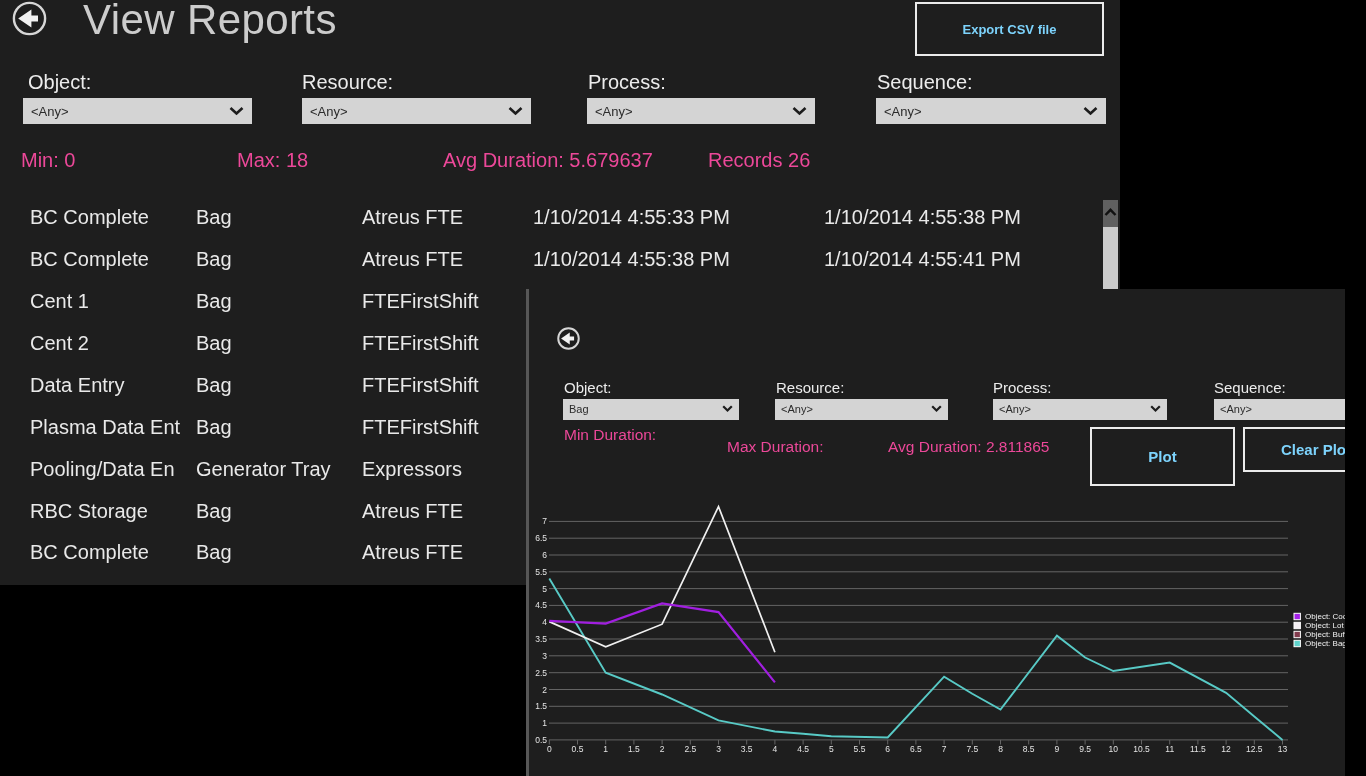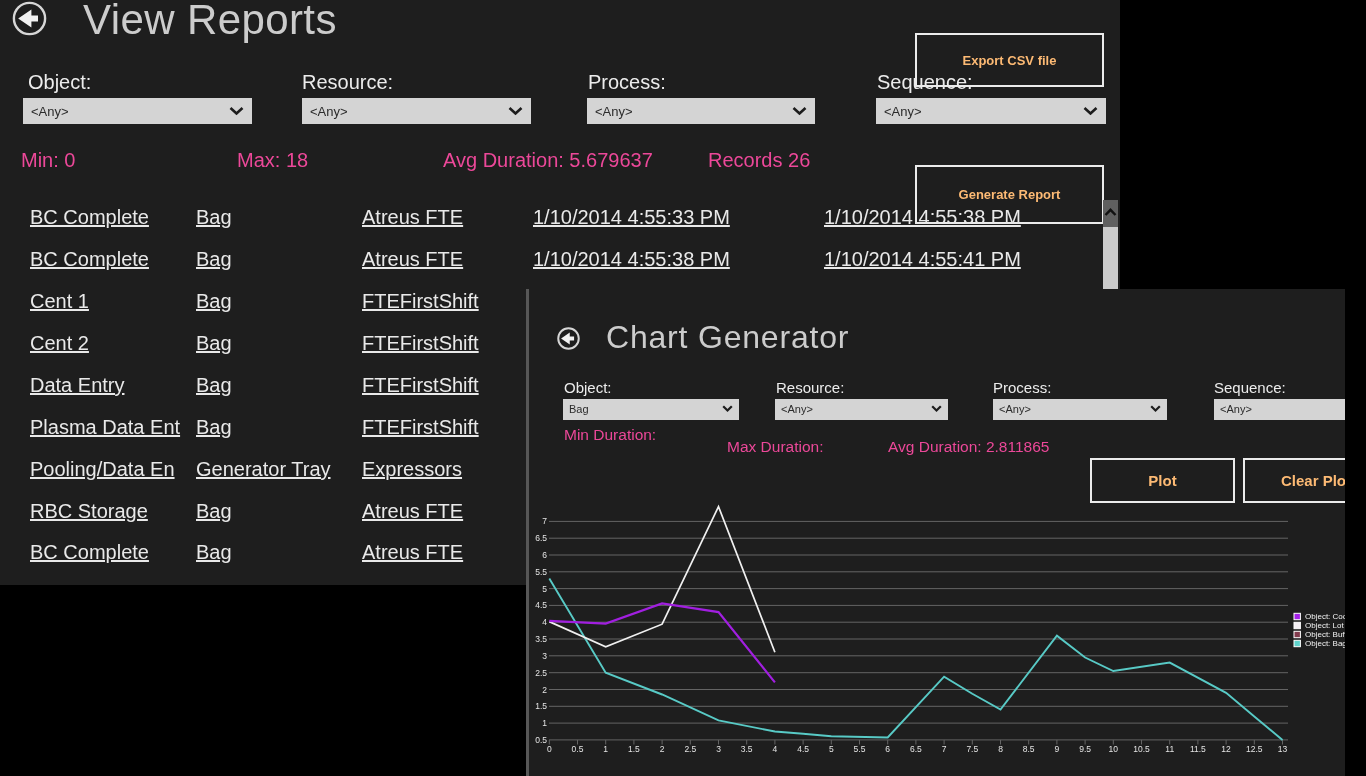--- a/index.html
+++ b/index.html
@@ -3,24 +3,24 @@
 <meta charset="utf-8">
 <style>
   html,body{margin:0;padding:0;background:#000;}
   body{width:1366px;height:776px;overflow:hidden;position:relative;font-family:"Liberation Sans",sans-serif;}
   .win{position:absolute;background:#1e1e1e;}
   .abs{position:absolute;}
   .lbl{position:absolute;color:#ececec;font-size:20px;line-height:20px;white-space:nowrap;}
   .dd{position:absolute;background:#d4d4d4;}
   .dd .txt{position:absolute;left:8px;top:50%;transform:translateY(-50%);font-size:13px;color:#2b2b2b;white-space:nowrap;}
   .dd svg{position:absolute;top:50%;transform:translateY(-50%);}
-  .btn{position:absolute;border:2px solid #ebebeb;box-sizing:border-box;color:#fdba74;font-weight:bold;font-size:13px;display:flex;align-items:center;justify-content:center;background:transparent;white-space:nowrap;margin-top:31px;}
+  .btn{position:absolute;border:2px solid #ebebeb;box-sizing:border-box;color:#7dd3fc;font-weight:bold;font-size:13px;display:flex;align-items:center;justify-content:center;background:transparent;white-space:nowrap;}
   .stat{position:absolute;color:#ec4899;font-size:20px;line-height:20px;white-space:nowrap;}
   .trow{position:absolute;left:0;width:1100px;height:22px;color:#e9e9e9;font-size:20px;line-height:22px;}
-  .trow span{position:absolute;white-space:nowrap;text-decoration:underline;}
+  .trow span{position:absolute;white-space:nowrap;}
   .c1{left:30px;} .c2{left:196px;} .c3{left:362px;} .c4{left:533px;} .c5{left:824px;}
   .title{position:absolute;color:#cccccc;white-space:nowrap;}
 </style>
 </head>
 <body>
 
 <div class="win" id="vr" style="left:0;top:0;width:1120px;height:585px;">
   <svg class="abs" style="left:12px;top:1px;" width="35" height="35" viewBox="0 0 35 35">
     <circle cx="17.5" cy="17.5" r="15.6" fill="none" stroke="#d6d6d6" stroke-width="2.4"></circle>
     <path d="M6.2 17.5 L19.4 8.5 L19.4 14.6 L26 14.6 L26 20.5 L19.4 20.5 L19.4 26.5 Z" fill="#f2f2f2"></path>
@@ -56,21 +56,20 @@
         <path d="M1.5 1.5 L7.5 7 L13.5 1.5" fill="none" stroke="#1d1d1d" stroke-width="2.6"></path>
       </svg>
   </div>
 
   <div class="stat" style="left:21px;top:150px;">Min: 0</div>
   <div class="stat" style="left:237px;top:150px;">Max: 18</div>
   <div class="stat" style="left:443px;top:150px;">Avg Duration: 5.679637</div>
   <div class="stat" style="left:708px;top:150px;">Records 26</div>
 
   <div class="btn" style="left:915px;top:2px;width:189px;height:54px;">Export CSV file</div>
-  <div class="btn" style="left:915px;top:134px;width:189px;height:59px;">Generate Report</div>
 
   <div class="trow" style="top:206px;">
       <span class="c1">BC Complete</span>
       <span class="c2">Bag</span>
       <span class="c3">Atreus FTE</span>
       <span class="c4">1/10/2014 4:55:33 PM</span>
       <span class="c5">1/10/2014 4:55:38 PM</span>
     </div>
   <div class="trow" style="top:248px;">
       <span class="c1">BC Complete</span>
@@ -136,21 +135,20 @@
   <div class="abs" style="left:1103px;top:227px;width:14.5px;height:355px;background:#cbcbcb;"></div>
 </div>
 
 <div class="win" id="cg" style="left:526px;top:289px;width:819px;height:487px;overflow:hidden;">
   <div class="abs" style="left:0;top:0;width:3px;height:487px;background:#575757;"></div>
 
   <svg class="abs" style="left:31px;top:38px;" width="23" height="23" viewBox="0 0 35 35">
     <circle cx="17.5" cy="17.5" r="15.6" fill="none" stroke="#d6d6d6" stroke-width="3"></circle>
     <path d="M6.2 17.5 L19.4 8.5 L19.4 14.6 L26 14.6 L26 20.5 L19.4 20.5 L19.4 26.5 Z" fill="#f2f2f2"></path>
   </svg>
-  <div class="title" style="left:80px;top:30px;font-size:32px;letter-spacing:0.8px;">Chart Generator</div>
 
   <div class="lbl" style="left:38px;top:91px;font-size:15px;line-height:16px;">Object:</div>
   <div class="lbl" style="left:250px;top:91px;font-size:15px;line-height:16px;">Resource:</div>
   <div class="lbl" style="left:467px;top:91px;font-size:15px;line-height:16px;">Process:</div>
   <div class="lbl" style="left:688px;top:91px;font-size:15px;line-height:16px;">Sequence:</div>
 
   <div class="dd" style="left:37px;top:109.5px;width:176px;height:21px;">
     <span class="txt" style="font-size:11px;left:6px;">Bag</span>
     <svg style="right:6px;" width="11" height="8" viewBox="0 0 11 8">
         <path d="M1.2 1.2 L5.5 5.5 L9.8 1.2" fill="none" stroke="#1d1d1d" stroke-width="2.2"></path>
@@ -169,21 +167,21 @@
       </svg>
   </div>
   <div class="dd" style="left:688px;top:109.5px;width:176px;height:21px;">
     <span class="txt" style="font-size:11px;left:6px;">&lt;Any&gt;</span>
   </div>
 
   <div class="stat" style="left:38px;top:138px;font-size:15.5px;line-height:16px;">Min Duration:</div>
   <div class="stat" style="left:201px;top:150px;font-size:15.5px;line-height:16px;">Max Duration:</div>
   <div class="stat" style="left:362px;top:150px;font-size:15.5px;line-height:16px;text-align:right;">Avg Duration: 2.811865</div>
 
-  <div class="btn" style="left:564px;top:138px;width:145px;height:45px;font-size:15px;">Plot</div>
+  <div class="btn" style="left:564px;top:138px;width:145px;height:59px;font-size:15px;">Plot</div>
   <div class="btn" style="left:717px;top:138px;width:146px;height:45px;font-size:15px;">Clear Plot</div>
 
   <svg class="abs" style="left:0;top:0;" width="819" height="487" viewBox="0 0 819 487">
       <line x1="23" y1="450.9" x2="762" y2="450.9" stroke="#646464" stroke-width="1"></line>
       <text x="21" y="453.9" font-size="8.5" fill="#e4e4e4" text-anchor="end" font-family="Liberation Sans">0.5</text>
       <line x1="23" y1="434.1" x2="762" y2="434.1" stroke="#646464" stroke-width="1"></line>
       <text x="21" y="437.1" font-size="8.5" fill="#e4e4e4" text-anchor="end" font-family="Liberation Sans">1</text>
       <line x1="23" y1="417.3" x2="762" y2="417.3" stroke="#646464" stroke-width="1"></line>
       <text x="21" y="420.3" font-size="8.5" fill="#e4e4e4" text-anchor="end" font-family="Liberation Sans">1.5</text>
       <line x1="23" y1="400.5" x2="762" y2="400.5" stroke="#646464" stroke-width="1"></line>

